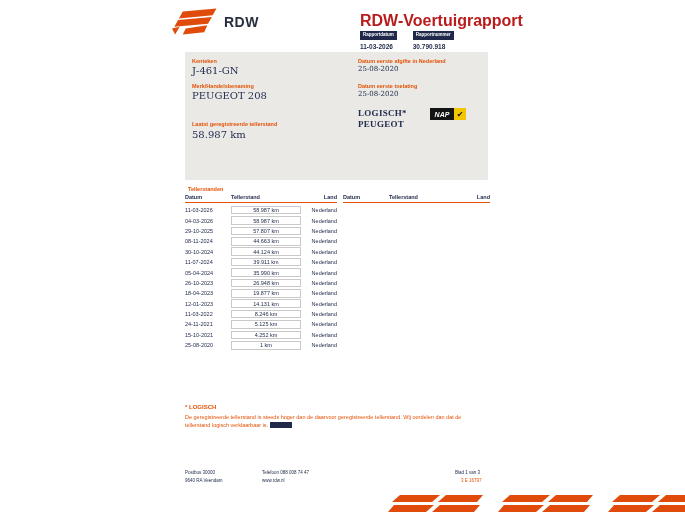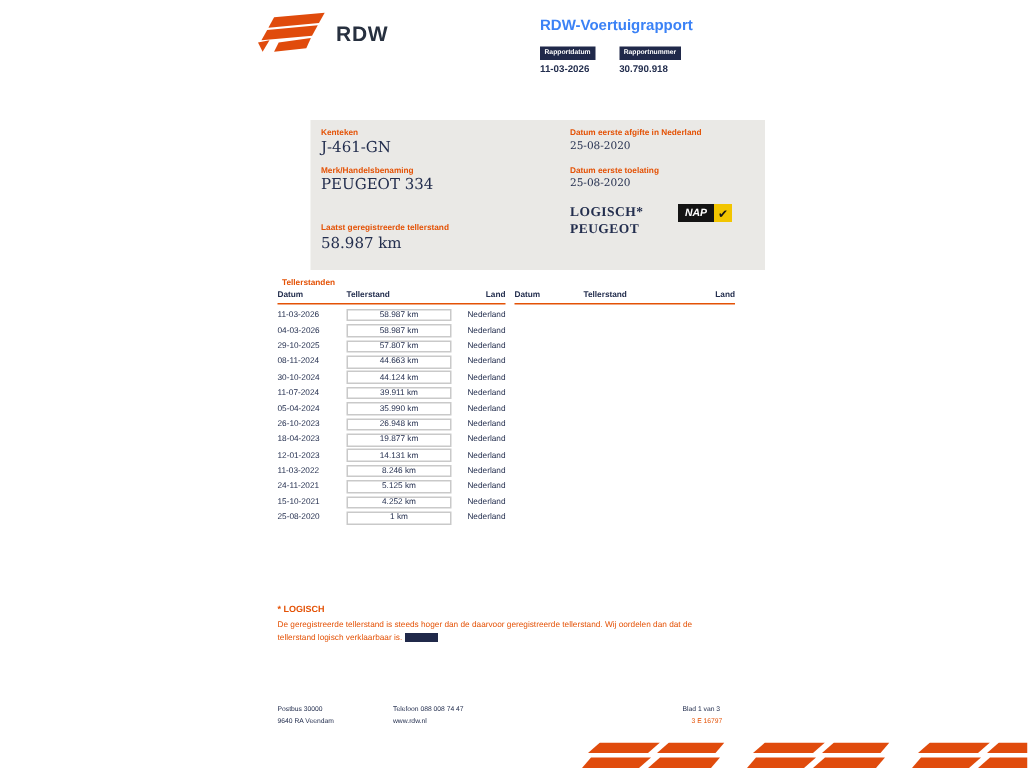--- a/index.html
+++ b/index.html
@@ -8,29 +8,29 @@
     position:relative; width:685px; height:514px; background:#ffffff;
     font-family:"Liberation Sans", sans-serif; color:#232e4e; overflow:hidden;
   }
   .abs { position:absolute; }
 
   
   .logo { left:172px; top:8px; display:flex; align-items:center; gap:6px; }
   .logo svg { width:46px; height:27px; display:block; }
   .logo-text { font-size:14px; font-weight:bold; color:#27303f; letter-spacing:0.5px; }
 
-  .report-title { left:360px; top:12px; font-size:10px; font-weight:bold; color:#3b82f6; }
+  .report-title { left:360px; top:12px; font-size:16px; font-weight:bold; color:#b91c1c; }
 
   .meta { left:360px; top:31px; display:flex; gap:16px; }
   .meta-col { display:flex; flex-direction:column; align-items:flex-start; }
   .chip { background:#20294a; color:#ffffff; font-size:4.5px; font-weight:bold; padding:2px 3px; line-height:1; }
   .meta-value { margin-top:3px; font-size:6.5px; font-weight:bold; color:#232e4e; }
 
   
-  .summary { left:185px; top:80px; width:303px; height:100px; background:#eae9e6;margin-left:22px; }
+  .summary { left:185px; top:52px; width:303px; height:128px; background:#eae9e6; }
   .summary .abs { position:absolute; }
   .lbl { color:#e45206; font-size:5.5px; font-weight:bold; }
   .big { font-family:"DejaVu Serif", serif; font-size:10px; color:#232e4e; }
   .mid { font-family:"DejaVu Serif", serif; font-size:7px; color:#232e4e; }
   .oordeel { font-size:9px; font-weight:bold; line-height:11px; color:#232e4e; letter-spacing:0.3px; }
   .nap { display:flex; }
   .nap-black { background:#141414; color:#ffffff; font-style:italic; font-weight:bold; font-size:7px;
                width:24px; height:12px; display:flex; align-items:center; justify-content:center; }
   .nap-yellow { background:#f2c500; width:12px; height:12px; display:flex; align-items:center;
                 justify-content:center; font-size:8px; color:#141414; }
@@ -94,21 +94,21 @@
       <span class="chip">Rapportnummer</span>
       <span class="meta-value">30.790.918</span>
     </div>
   </div>
 
   <section class="abs summary">
     <span class="abs lbl" style="left:7px; top:6px;">Kenteken</span>
     <span class="abs big" style="left:7px; top:13px;">J-461-GN</span>
 
     <span class="abs lbl" style="left:7px; top:31px;">Merk/Handelsbenaming</span>
-    <span class="abs big" style="left:7px; top:38px;">PEUGEOT 334</span>
+    <span class="abs big" style="left:7px; top:38px;">PEUGEOT 208</span>
 
     <span class="abs lbl" style="left:7px; top:69px;">Laatst geregistreerde tellerstand</span>
     <span class="abs big" style="left:7px; top:77px;">58.987 km</span>
 
     <span class="abs lbl" style="left:173px; top:6px;">Datum eerste afgifte in Nederland</span>
     <span class="abs mid" style="left:173px; top:13px;">25-08-2020</span>
 
     <span class="abs lbl" style="left:173px; top:31px;">Datum eerste toelating</span>
     <span class="abs mid" style="left:173px; top:38px;">25-08-2020</span>
 

